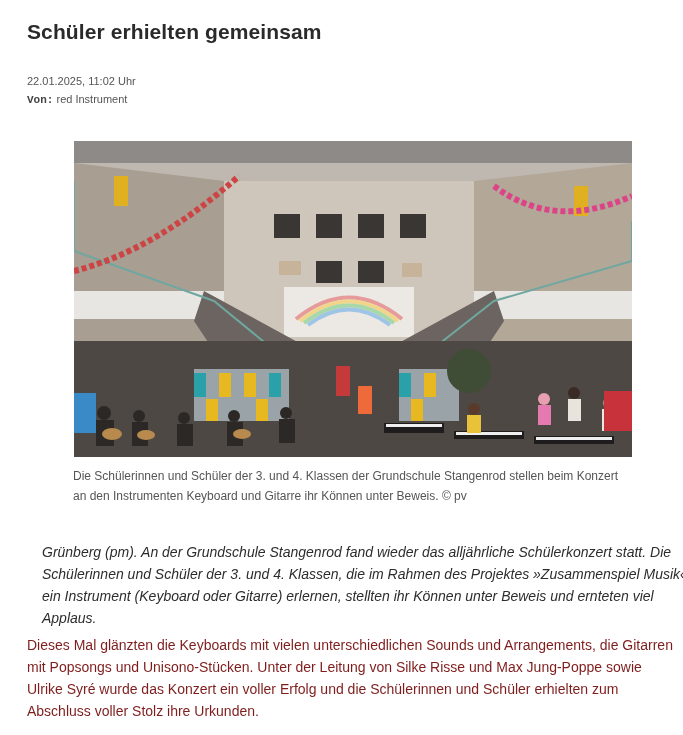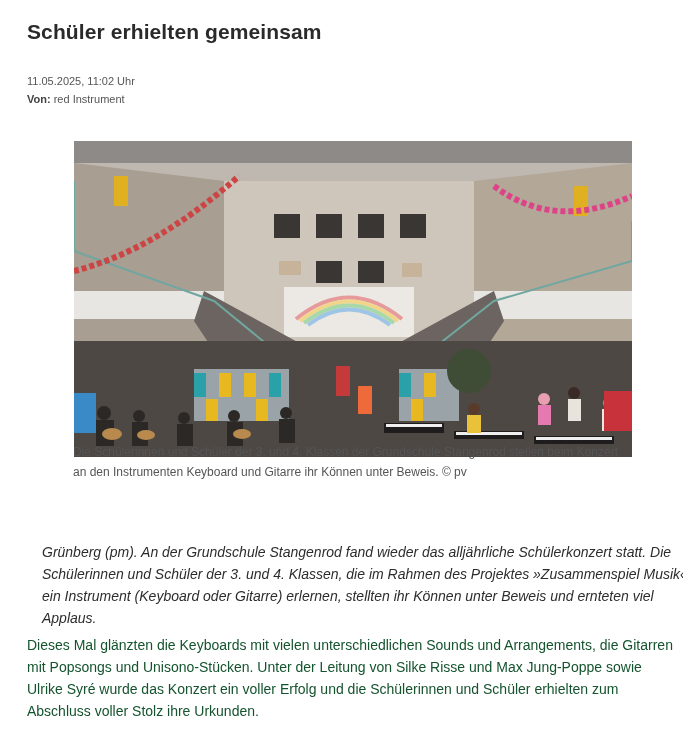--- a/index.html
+++ b/index.html
@@ -1,31 +1,31 @@
 <!DOCTYPE html>
 <html><head>
 <meta charset="utf-8">
 <style>
   html, body { margin: 0; padding: 0; background: #ffffff; }
   body { width: 683px; height: 735px; position: relative; overflow: hidden; font-family: "Liberation Sans", sans-serif; color: #2b2b2b; }
   .title { position: absolute; left: 27px; top: 20px; font-size: 21px; font-weight: bold; color: #2a2a2a; margin: 0; letter-spacing: 0.1px; }
   .meta { position: absolute; left: 27px; top: 72px; font-size: 11px; color: #555; line-height: 18px; }
-  .meta b { color: #444; }
+  .meta b { color: #444; font-family: Liberation Mono, monospace; }
   .photo { position: absolute; left: 74px; top: 141px; width: 558px; height: 316px; overflow: hidden; background: #c9c4bd; }
-  .caption { position: absolute; left: 73px; top: 442px; width: 560px; font-size: 12px; color: #555; line-height: 20px; }
+  .caption { position: absolute; left: 73px; top: 466px; width: 560px; font-size: 12px; color: #555; line-height: 20px; }
   .lead { position: absolute; left: 27px; top: 526px; width: 650px; font-size: 14px; font-style: italic; color: #2c2c2c; line-height: 22px; margin: 15px; }
-  .body-p { position: absolute; left: 27px; top: 634px; width: 652px; font-size: 14px; color: #14532d; line-height: 22px; margin: 0; }
+  .body-p { position: absolute; left: 27px; top: 634px; width: 652px; font-size: 14px; color: #7f1d1d; line-height: 22px; margin: 0; }
 </style>
 </head>
 <body>
 
 <h1 class="title">Schüler erhielten gemeinsam</h1>
 
 <div class="meta">
-  <div>11.05.2025, 11:02 Uhr</div>
+  <div>22.01.2025, 11:02 Uhr</div>
   <div><b>Von:</b> <span>red Instrument</span></div>
 </div>
 
 <div class="photo" role="img" aria-label="Schülerkonzert in der Aula der Grundschule Stangenrod mit Treppen, Regenbogen-Bild, Keyboards und Gitarren">
   <svg width="558" height="316" viewBox="0 0 558 316" xmlns="http://www.w3.org/2000/svg">
 
     <rect x="0" y="0" width="558" height="316" fill="#bfb8b0"></rect>
     <rect x="0" y="0" width="558" height="22" fill="#8e8a88"></rect>
 
     <rect x="150" y="40" width="250" height="160" fill="#cfc6bb"></rect>

